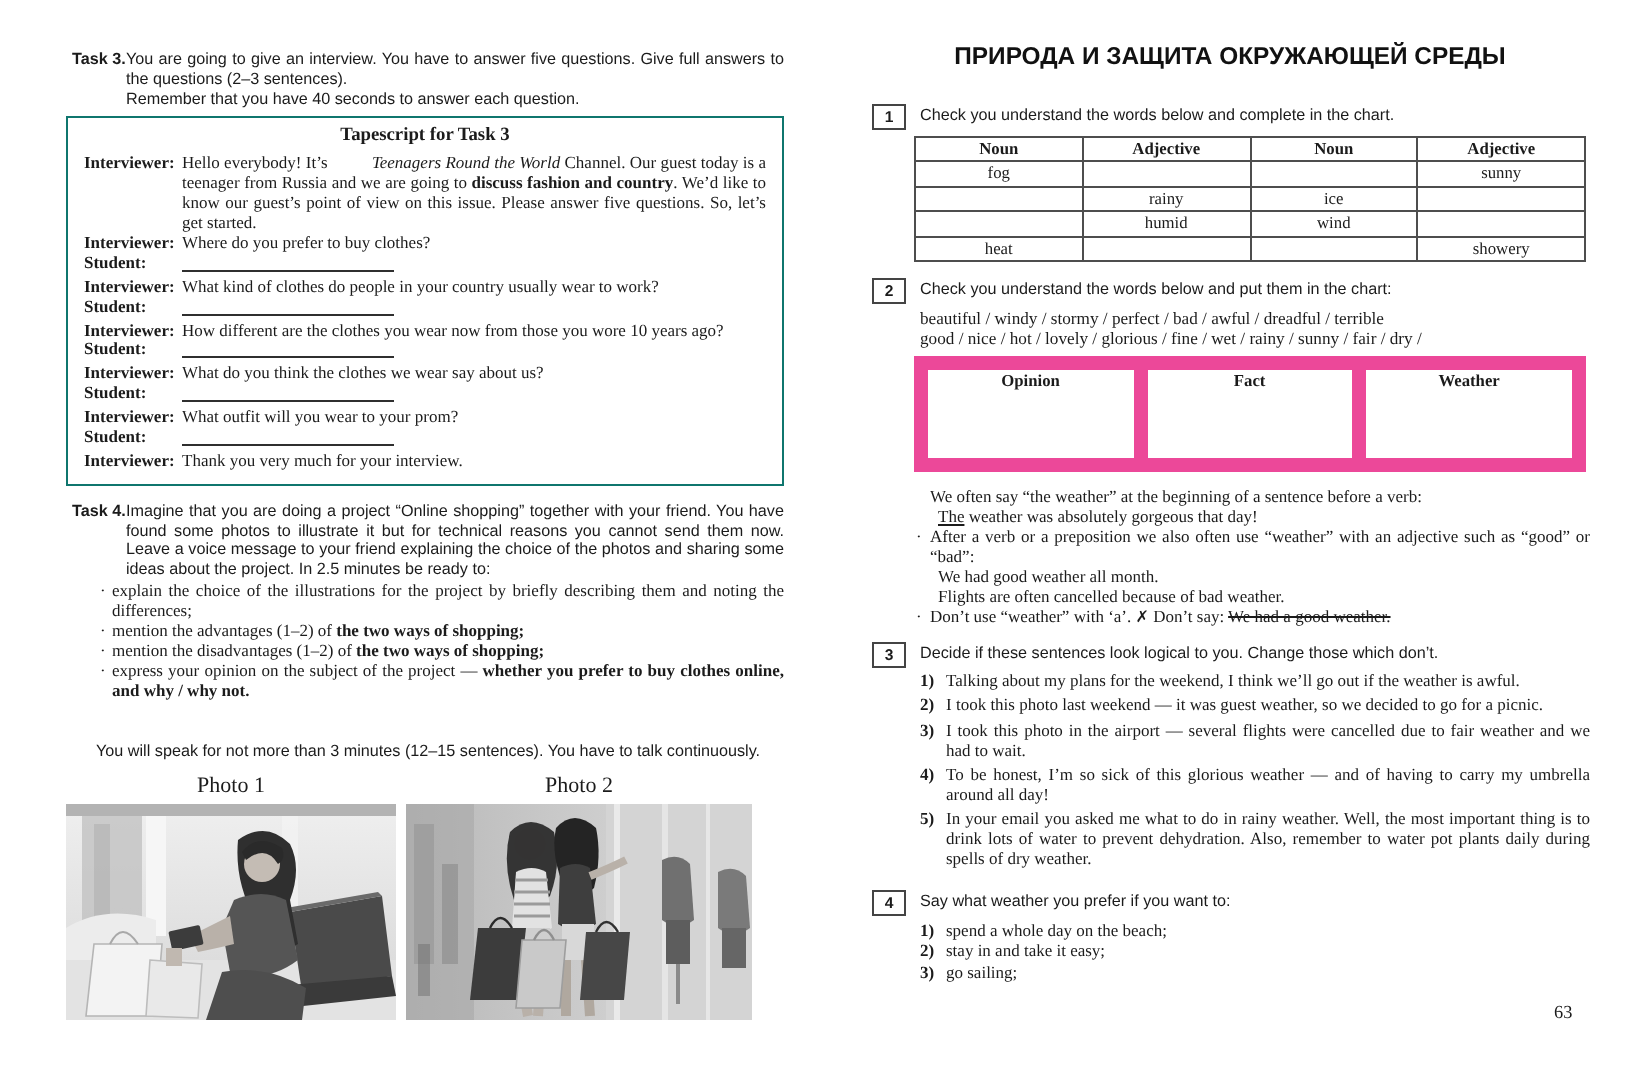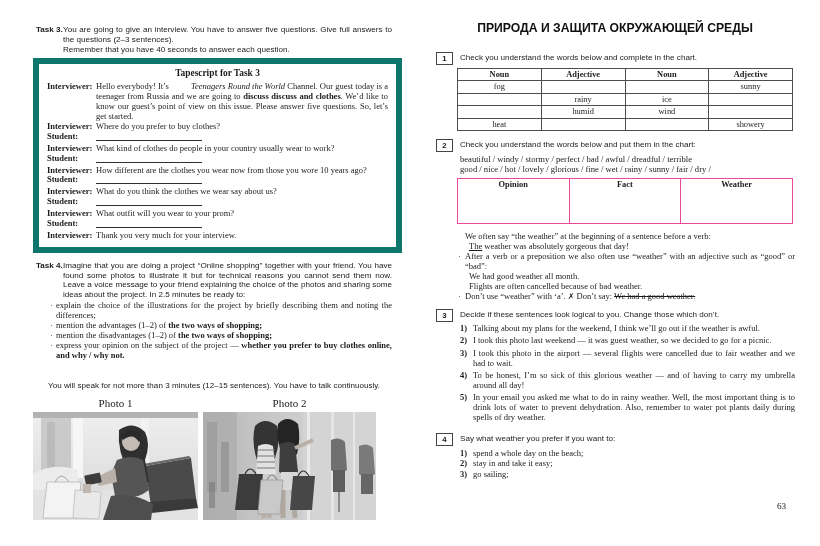--- a/index.html
+++ b/index.html
@@ -12,21 +12,21 @@
   .i{font-style:italic;margin-left:20px;}
   .u{text-decoration:underline;}
   .strike{text-decoration:line-through;}
 
   
   .page-left{position:absolute;left:36px;top:25px;width:356px;}
   .task{position:relative;padding-left:27px;font-family:"Liberation Sans",sans-serif;
         font-size:8.1px;line-height:9.8px;text-align:justify;}
   .task-label{position:absolute;left:0;top:0;font-weight:bold;}
 
-  .tape-box{border:6px solid #0f766e;margin-left:-3px;width:341px;
+  .tape-box{border:1px solid #0f766e;margin-left:-3px;width:341px;
             margin-top:4px;padding:4px 8px 6px 8px;
             font-family:"Liberation Serif",serif;font-size:8.5px;line-height:9.9px;}
   .tape-title{text-align:center;font-weight:bold;font-size:9.4px;margin:1px 0 3px 0;}
   .dline{position:relative;padding-left:49px;text-align:justify;}
   .dspeaker{position:absolute;left:0;top:0;font-weight:bold;}
   .blank{display:inline-block;width:106px;height:8px;border-bottom:1px solid #2f2f2f;}
 
   .t4-bullets{margin-top:1px;}
   .bullet-item{position:relative;padding-left:20px;font-family:"Liberation Serif",serif;
                font-size:8.5px;line-height:9.9px;text-align:justify;}
@@ -49,21 +49,21 @@
   .ex-num{position:absolute;left:1px;top:-1px;width:15px;height:11px;border:1px solid #444;
           font-family:"Liberation Sans",sans-serif;font-weight:bold;font-size:7.8px;
           text-align:center;line-height:11px;background:#fff;}
   .ex-instr{font-family:"Liberation Sans",sans-serif;font-size:8.1px;line-height:10px;}
 
   .wtable{border-collapse:collapse;width:336px;margin:5px 0 0 -3px;}
   .wtable th,.wtable td{border:1px solid #4e4e4e;font-size:8.4px;text-align:center;
           padding:0 2px;height:11.5px;font-family:"Liberation Serif",serif;}
   .wtable th{font-weight:bold;}
   .wtable2{border-collapse:collapse;width:336px;margin:4px 0 0 -3px;}
-  .wtable2 td{border:1px solid #ec4899;font-size:8.4px;font-weight:bold;text-align:center;
+  .wtable2 td{border:7px solid #ec4899;font-size:8.4px;font-weight:bold;text-align:center;
           vertical-align:top;padding:1px 2px;height:42px;}
 
   .words{font-size:8.6px;line-height:10px;margin-top:4px;text-align:justify;}
 
   .notes{margin-top:7px;font-size:8.5px;line-height:10px;}
   .note-line{padding-left:5px;text-align:justify;}
   .note-example{padding-left:9px;}
   .note-bullet{position:relative;padding-left:5px;text-align:justify;}
   .note-bullet .bdot{position:absolute;left:-2px;top:0;}
   .cross{font-size:8px;}
@@ -86,21 +86,21 @@
       <span class="task-label">Task 3.</span>
       <div>You are going to give an interview. You have to answer five questions. Give full answers to the questions (2–3 sentences).</div>
       <div>Remember that you have 40 seconds to answer each question.</div>
     </div>
 
     <div class="tape-box">
       <div class="tape-title">Tapescript for Task 3</div>
 
       <div class="dline">
         <span class="dspeaker">Interviewer:</span>
-        <span>Hello everybody! It’s </span><span class="i">Teenagers Round the World</span><span> Channel. Our guest today is a teenager from Russia and we are going to </span><span class="b">discuss discuss and clothes</span><span>. We’d like to know our guest’s point of view on this issue. Please answer five questions. So, let’s get started.</span>
+        <span>Hello everybody! It’s </span><span class="i">Teenagers Round the World</span><span> Channel. Our guest today is a teenager from Russia and we are going to </span><span class="b">discuss fashion and country</span><span>. We’d like to know our guest’s point of view on this issue. Please answer five questions. So, let’s get started.</span>
       </div>
 
       <div class="dline">
         <span class="dspeaker">Interviewer:</span>
         <span>Where do you prefer to buy clothes?</span>
       </div>
       <div class="dline">
         <span class="dspeaker">Student:</span>
         <span class="blank"></span>
       </div>

